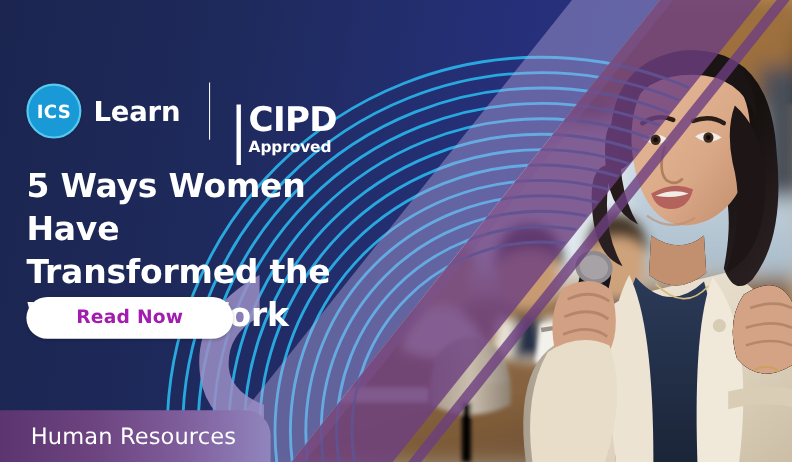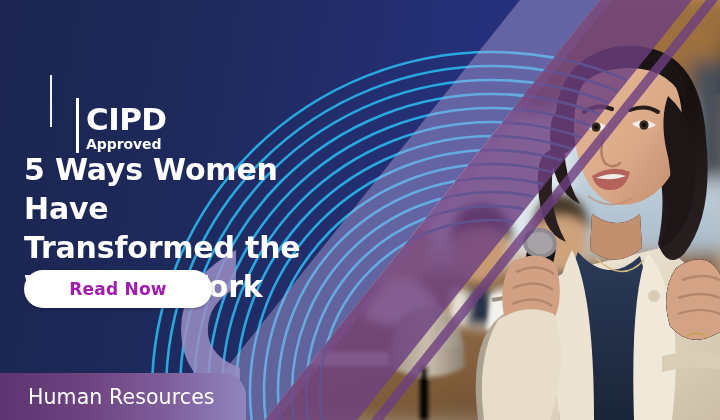--- a/index.html
+++ b/index.html
@@ -40,21 +40,21 @@
     letter-spacing:.3px; font-family:"DejaVu Sans",sans-serif;
   }
   .ics-word {
     color:#fff; font-size:25px; font-weight:bold;
     margin-left:11px; letter-spacing:-.2px;
   }
   #logo-divider {
     width:1.6px; height:52px; background:#ffffff;
     margin:0 24px 0 26px; opacity:.95;
   }
-  #cipd-logo { display:flex; align-items:flex-end; height:58px;margin-top:46px; }
+  #cipd-logo { display:flex; align-items:flex-start; height:58px;margin-top:46px; }
   .cipd-bar { width:3.5px; height:55px; background:#fff; margin-right:7px; }
   .cipd-text { display:flex; flex-direction:column; justify-content:flex-start; }
   .cipd-name {
     color:#fff; font-size:31px; font-weight:bold;
     line-height:.95; letter-spacing:-.6px;
   }
   .cipd-sub1, .cipd-sub2 {
     color:#fff; font-size:14px; font-weight:bold; line-height:1.12;
     letter-spacing:-.1px;
   }
@@ -341,20 +341,24 @@
       <polygon points="706,0 718,0 383,420 371,420" fill="#6d3f80" opacity=".8"></polygon>
 
       <path d="M236,250 q-62,34 -54,92 q6,44 58,58 l0,-32 q-30,-12 -32,-34 q-2,-30 28,-46 Z" fill="#9a8ec4" opacity=".85"></path>
     </svg>
   </div>
 
   <div class="layer" id="content-layer">
 
     <div id="logo-row">
       <div id="ics-logo">
+        <div class="ics-mark">
+          <span>ICS</span>
+        </div>
+        <div class="ics-word">Learn</div>
       </div>
 
       <div id="logo-divider"></div>
 
       <div id="cipd-logo">
         <div class="cipd-bar"></div>
         <div class="cipd-text">
           <div class="cipd-name">CIPD</div>
           <div class="cipd-sub1">Approved</div>
         </div>

